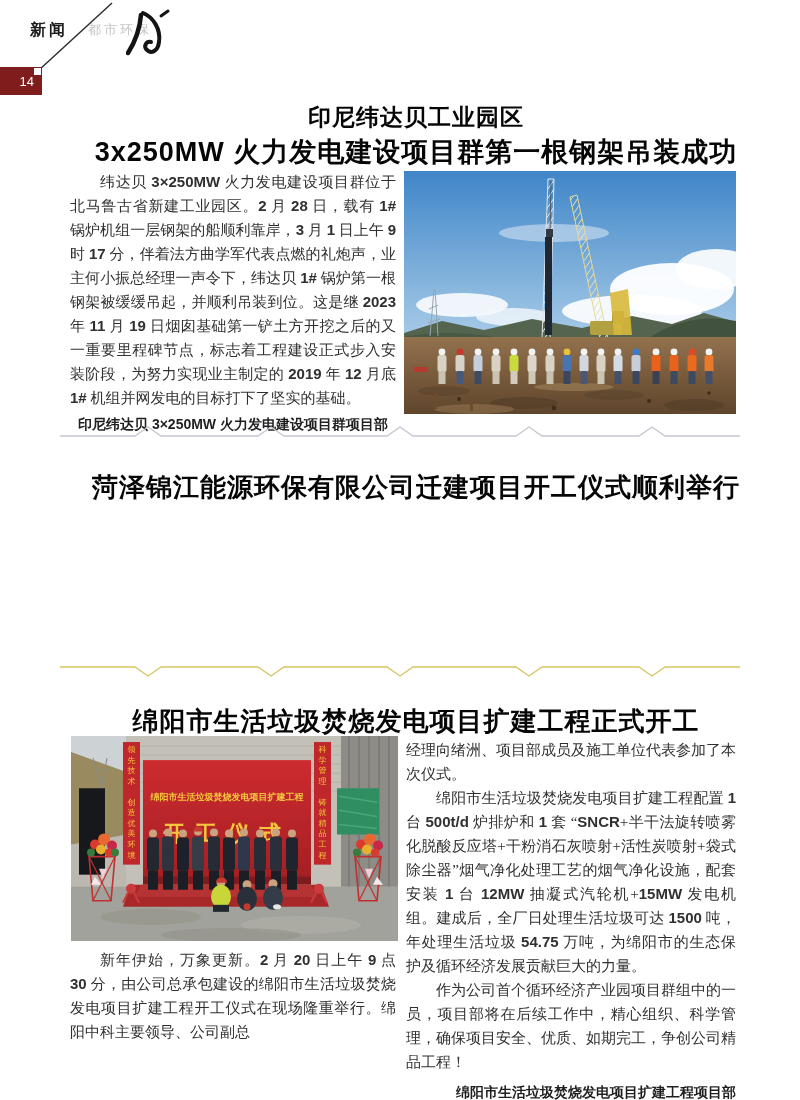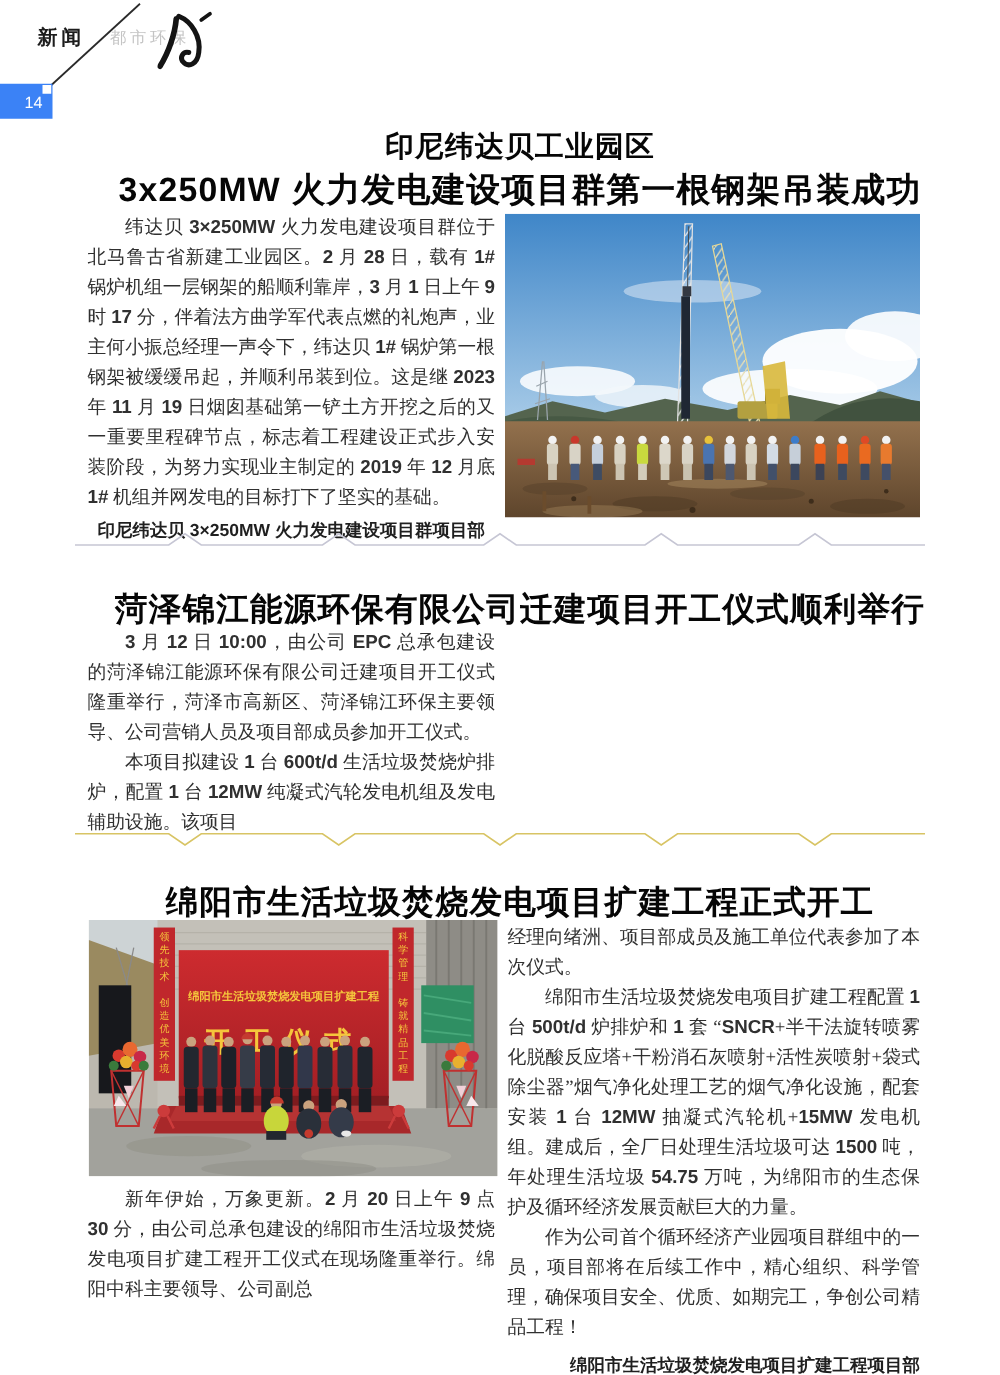--- a/index.html
+++ b/index.html
@@ -5,21 +5,21 @@
   html,body {margin:0;padding:0;background:#ffffff;}
   .page {position:relative; width:800px; height:1100px; background:#ffffff; overflow:hidden;
          font-family:"Liberation Sans","DejaVu Sans",sans-serif; color:#2e2e2e;}
 
   
   .section-label {position:absolute; left:30px; top:20px; font-size:16px; font-weight:bold;
                   color:#1c1c1c; letter-spacing:3px;}
   .magazine-name {position:absolute; left:88px; top:21px; font-size:13px; color:#c4c4c4; letter-spacing:3px;}
   .header-line-svg {position:absolute; left:0; top:0; width:200px; height:100px; pointer-events:none;}
   .brush-logo {position:absolute; left:126px; top:8px;}
-  .page-badge {position:absolute; left:0; top:67px; width:42px; height:28px; background:#3b82f6;
+  .page-badge {position:absolute; left:0; top:67px; width:42px; height:28px; background:#7f1d1d;
                color:#ffffff; font-size:13px; display:flex; align-items:center; justify-content:flex-end;
                padding-right:8px; box-sizing:border-box;}
   .page-badge .corner-square {position:absolute; right:1px; top:1px; width:7px; height:7px; background:#ffffff;}
 
   
   .title {position:absolute; left:40px; width:720px; text-align:center; font-weight:bold;
           color:#060606; letter-spacing:1px; margin:16px; line-height:1.2;}
   .t-a1-1 {top:88px;  font-size:23px;}
   .t-a1-2 {top:120px; font-size:27px;}
   .t-a2   {top:456px; font-size:26px;}
@@ -224,24 +224,20 @@
           <rect x="301.5" y="200" width="7" height="13" fill="#44506a"></rect>
         </g>
     </g>
   </svg>
 
   <svg class="divider d1" viewBox="0 0 680 16" preserveAspectRatio="none">
     <path d="M0 12 L75 12 L88 3 L101 12 L198 12 L211 3 L224 12 L327 12 L340 3 L353 12 L456 12 L469 3 L482 12 L579 12 L592 3 L605 12 L680 12" fill="none" stroke="#c6c6d4" stroke-width="1.3"></path>
   </svg>
 
   <h1 class="title t-a2">菏泽锦江能源环保有限公司迁建项目开工仪式顺利举行</h1>
-  <div class="body-col a2-left">
-    <p class="indent"><b>3</b> 月 <b>12</b> 日 <b>10:00</b>，由公司 <b>EPC</b> 总承包建设的菏泽锦江能源环保有限公司迁建项目开工仪式隆重举行，菏泽市高新区、菏泽锦江环保主要领导、公司营销人员及项目部成员参加开工仪式。</p>
-    <p class="indent">本项目拟建设 <b>1</b> 台 <b>600t/d</b> 生活垃圾焚烧炉排炉，配置 <b>1</b> 台 <b>12MW</b> 纯凝式汽轮发电机组及发电辅助设施。该项目</p>
-  </div>
 
   <svg class="divider d2" viewBox="0 0 680 16" preserveAspectRatio="none">
     <path d="M0 3 L75 3 L88 12 L101 3 L198 3 L211 12 L224 3 L327 3 L340 12 L353 3 L456 3 L469 12 L482 3 L579 3 L592 12 L605 3 L680 3" fill="none" stroke="#d8c464" stroke-width="1.3"></path>
   </svg>
 
   <h1 class="title t-a3">绵阳市生活垃圾焚烧发电项目扩建工程正式开工</h1>
 
   <svg class="photo2" viewBox="0 0 327 204" preserveAspectRatio="none">
     <defs>
       <linearGradient id="red2" x1="0" y1="0" x2="0" y2="1">

